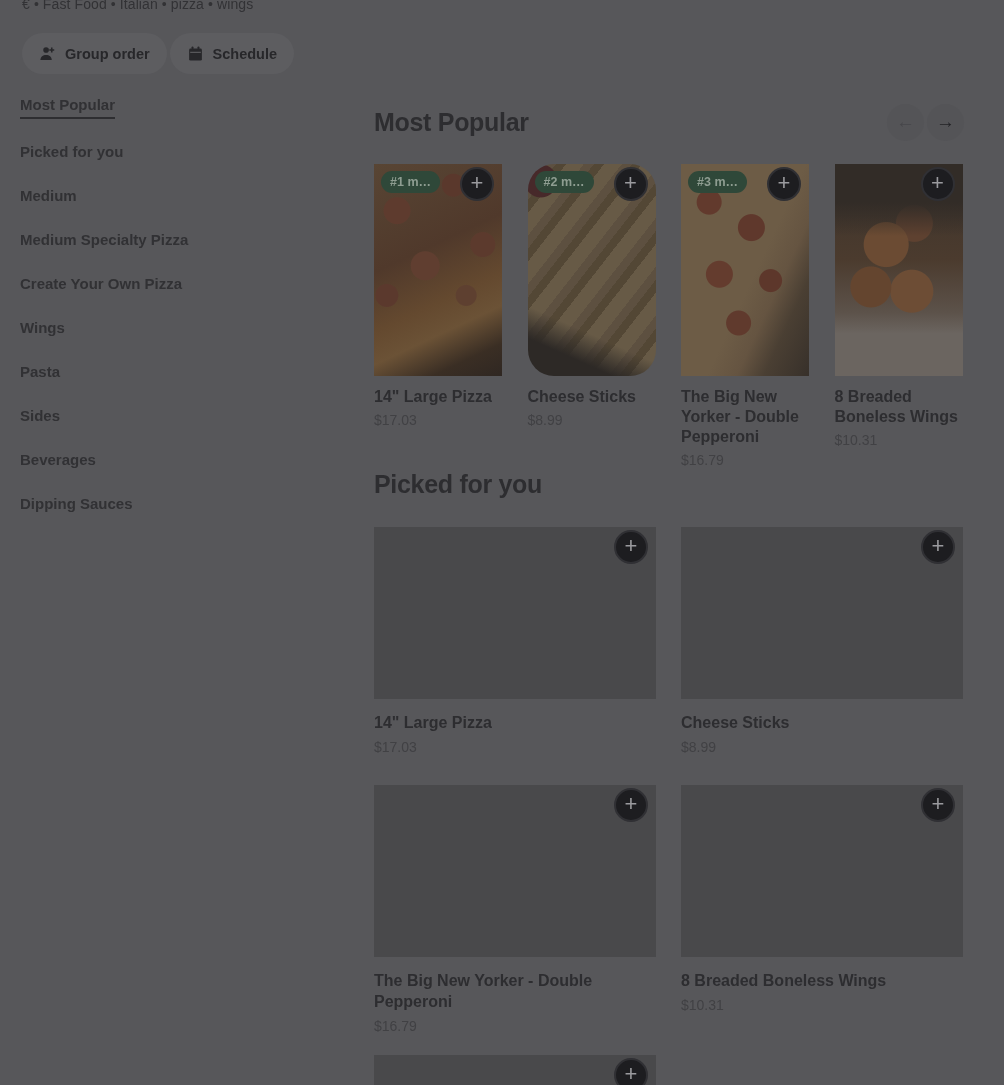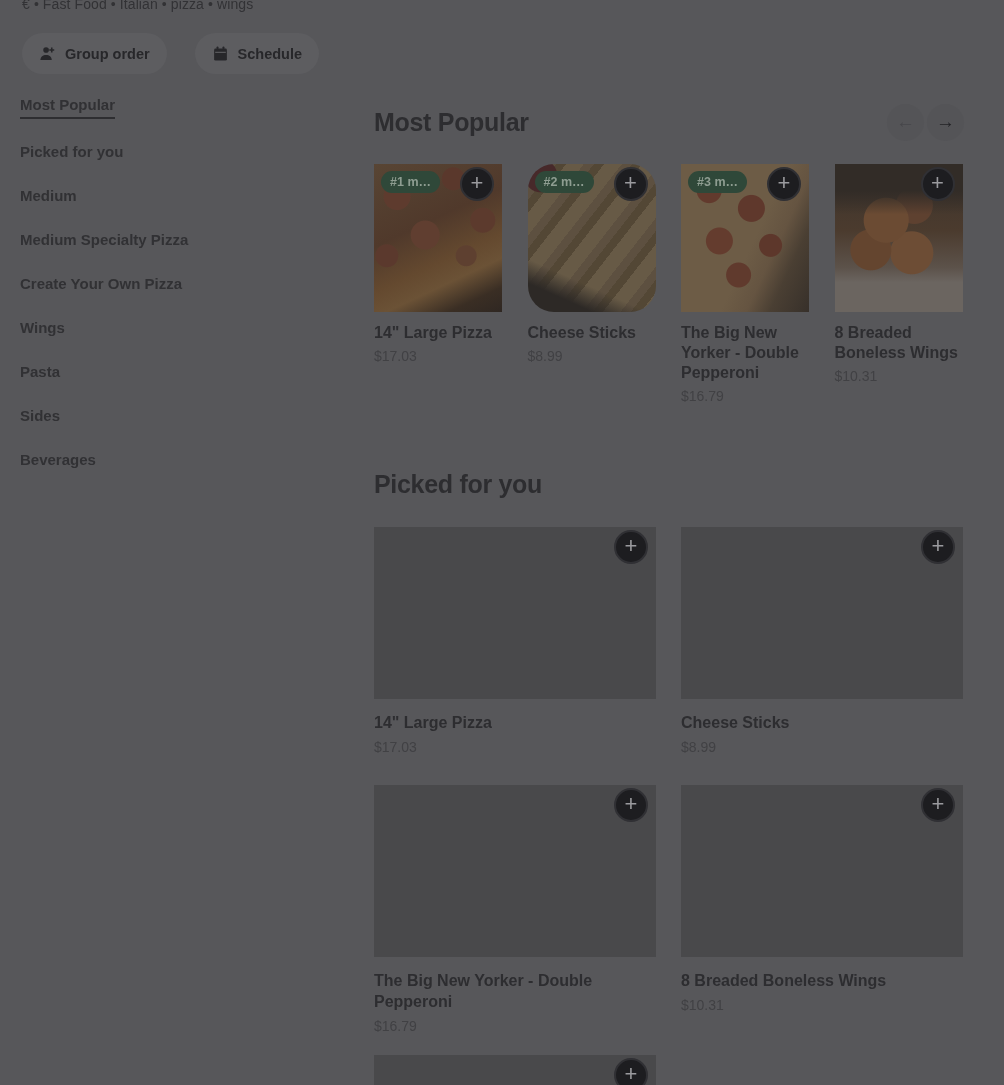--- a/index.html
+++ b/index.html
@@ -8,21 +8,21 @@
     position:relative; overflow:hidden;
     background:#57575a;
     font-family:"Liberation Sans","DejaVu Sans",sans-serif;
     color:#2e2e31;
   }
   
   .tags {
     position:absolute; left:22px; top:-4px;
     font-size:14px; font-weight:500; color:#323235; letter-spacing:.1px;
   }
-  .actions { position:absolute; left:22px; top:33px; display:flex; gap:28px; }
+  .actions { position:absolute; left:22px; top:33px; display:flex; gap:3px; }
   .pill {
     height:41px; border:none; border-radius:21px;
     background:#5d5d60; color:#27272a;
     display:flex; align-items:center; gap:9px; padding:0 17px;
     font-family:inherit; font-size:14.5px; font-weight:700; cursor:pointer;
   }
   .pill svg { flex:0 0 auto; }
   
   .sidebar { position:absolute; left:20px; top:85px; width:330px; }
   .nav-item {
@@ -40,21 +40,21 @@
   .circle-btn {
     width:37px; height:37px; border-radius:50%; border:none;
     background:#545457; display:flex; align-items:center; justify-content:center;
     font-size:19px; cursor:pointer; font-family:inherit;
   }
   .circle-btn.disabled { color:#46464a; }
   .circle-btn.enabled  { color:#222226; }
   
   .carousel { position:absolute; left:0; top:69px; display:flex; gap:25.5px; }
   .mcard { width:128px; cursor:pointer; }
-  .mimg { position:relative; width:128px; height:148px; background:#4a4a4c; }
+  .mimg { position:relative; width:128px; height:212px; background:#4a4a4c; }
   .badge {
     position:absolute; left:7px; top:7px; height:22px;
     display:inline-flex; align-items:center; padding:0 9px;
     border-radius:11px; background:#2f4839; color:#8e9d91;
     font-size:12.5px; font-weight:600; white-space:nowrap;
   }
   .plus {
     position:absolute; top:3px; right:8px;
     width:34px; height:34px; border-radius:50%;
     background:#1d1d20; border:2px solid #303034;
@@ -163,20 +163,23 @@
     </div>
   <div class="nav-item">
       <span>Pasta</span>
     </div>
   <div class="nav-item">
       <span>Sides</span>
     </div>
   <div class="nav-item">
       <span>Beverages</span>
     </div>
+  <div class="nav-item">
+      <span>Dipping Sauces</span>
+    </div>
 </nav>
 
 <main class="main">
 
   <div class="section-head">
     <h2 class="section-title">Most Popular</h2>
     <div class="arrows">
       <button class="circle-btn disabled">
           <span>←</span>
         </button>

